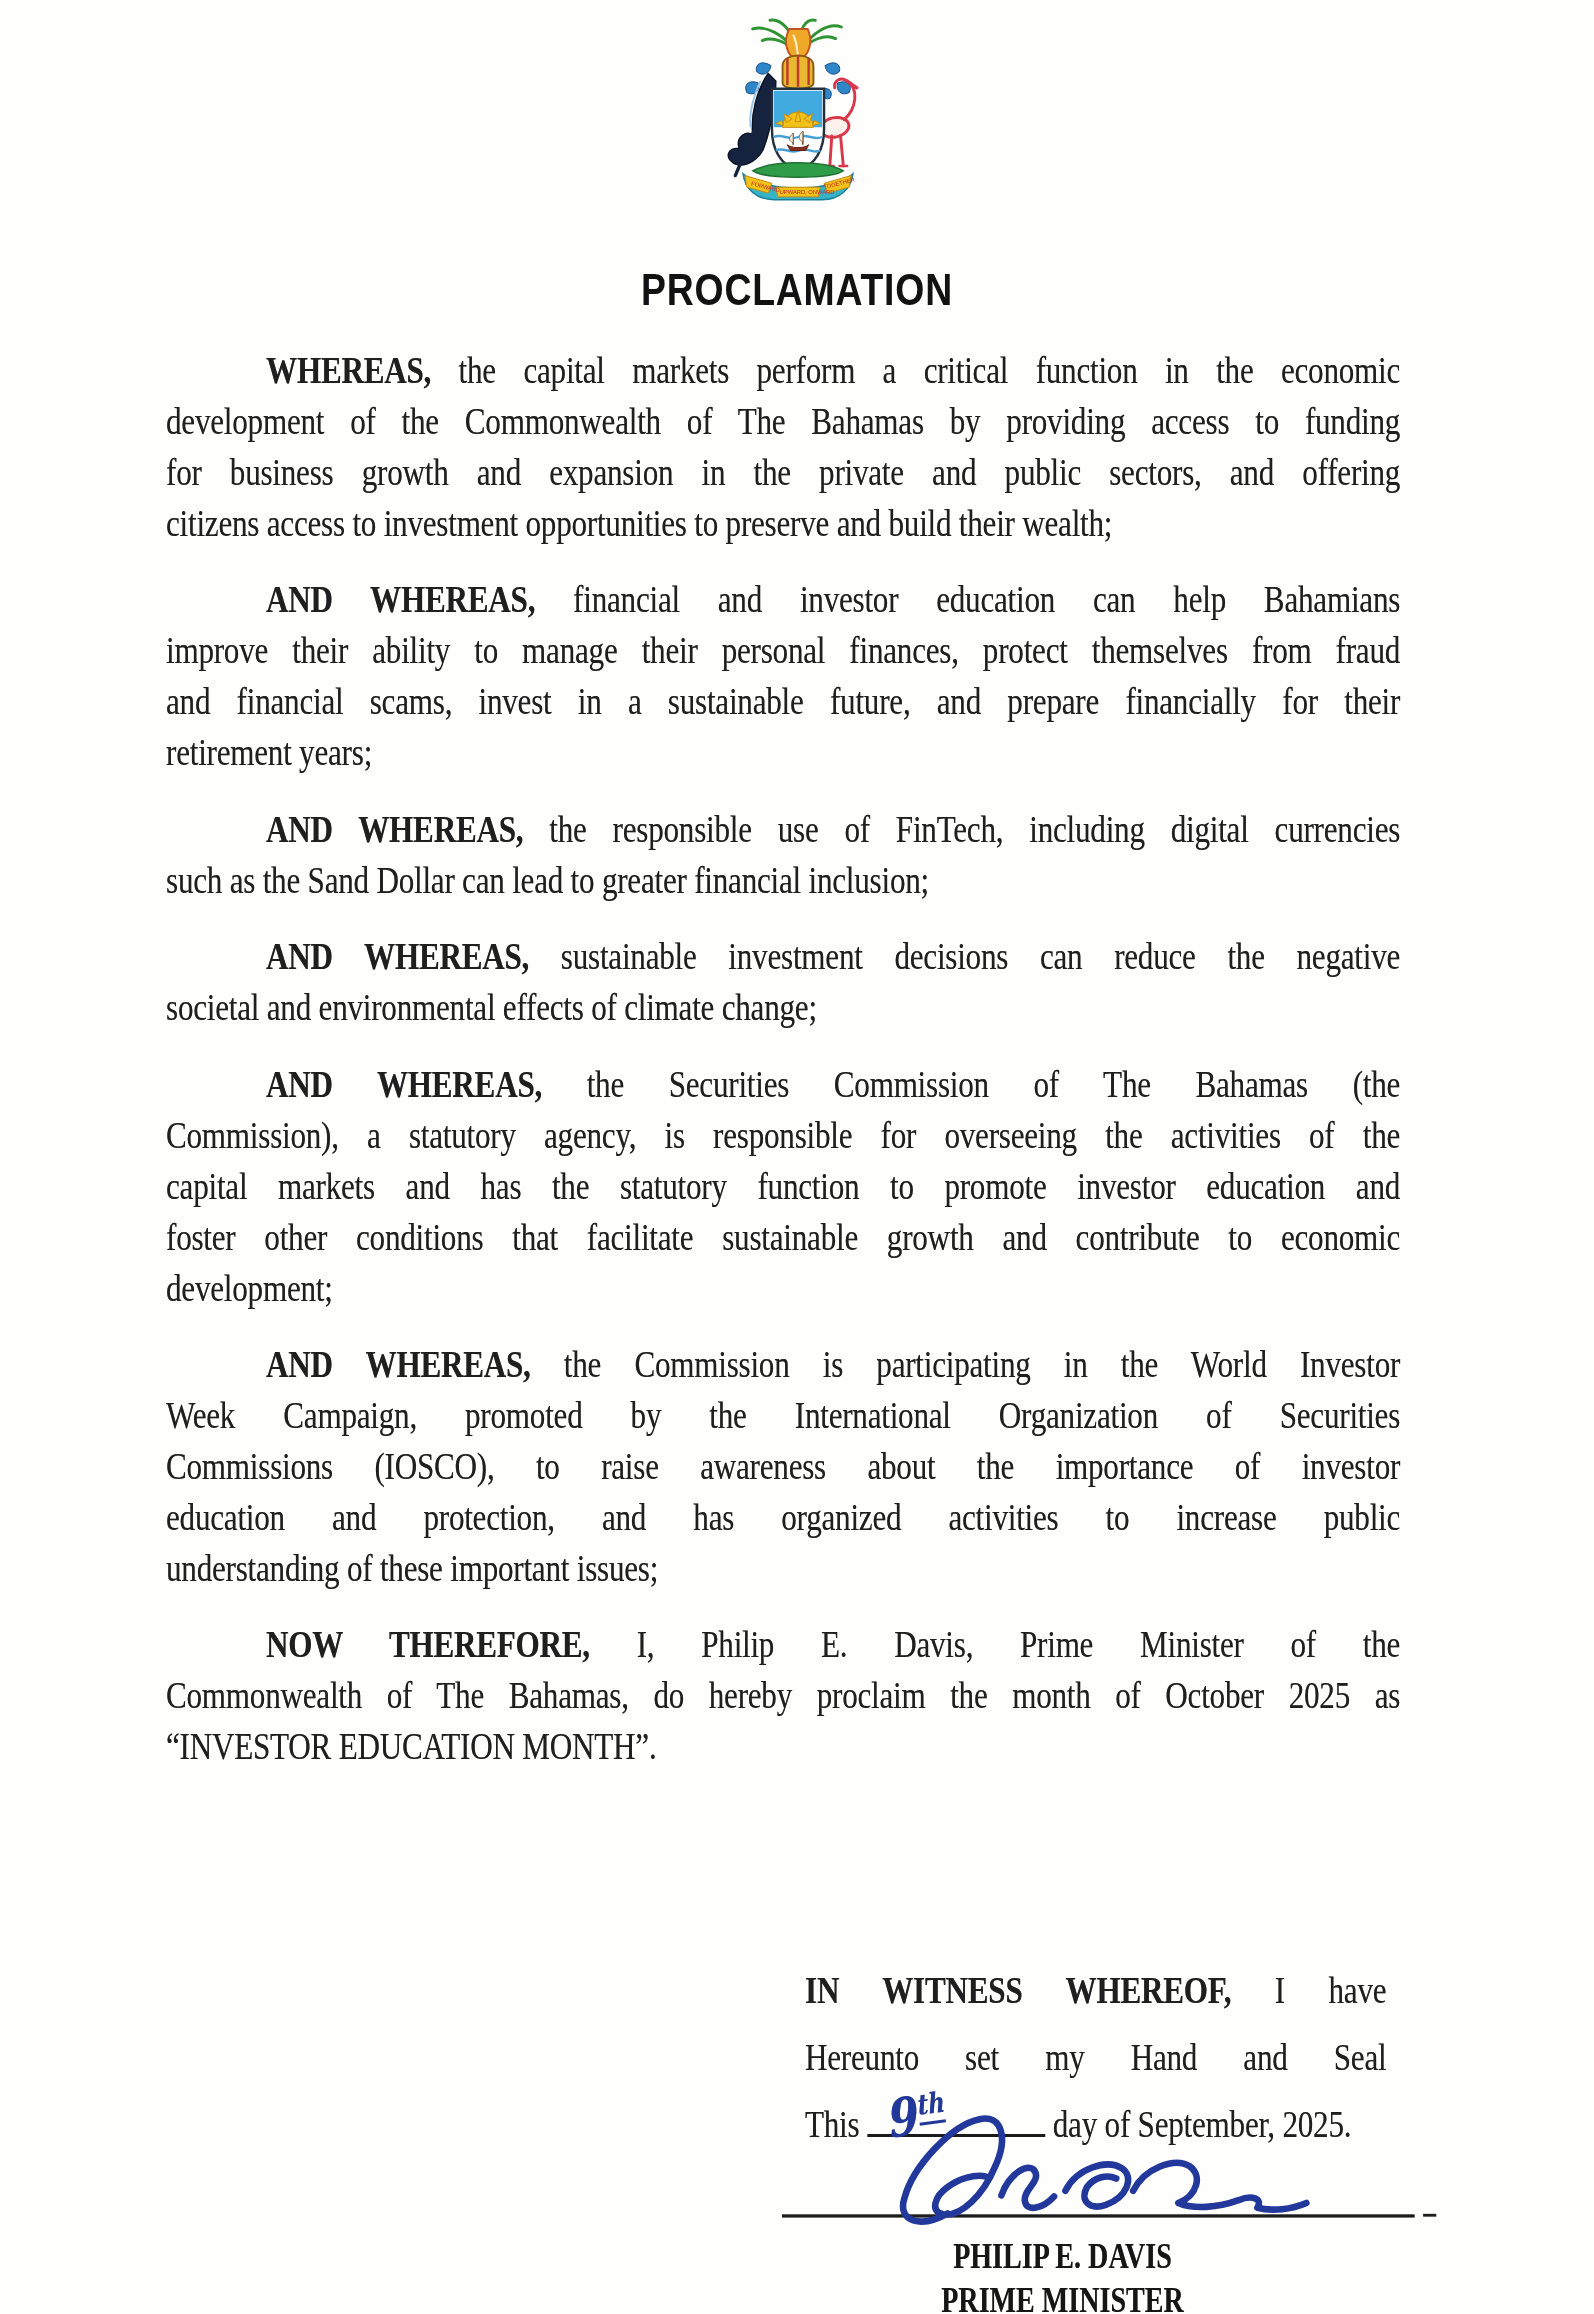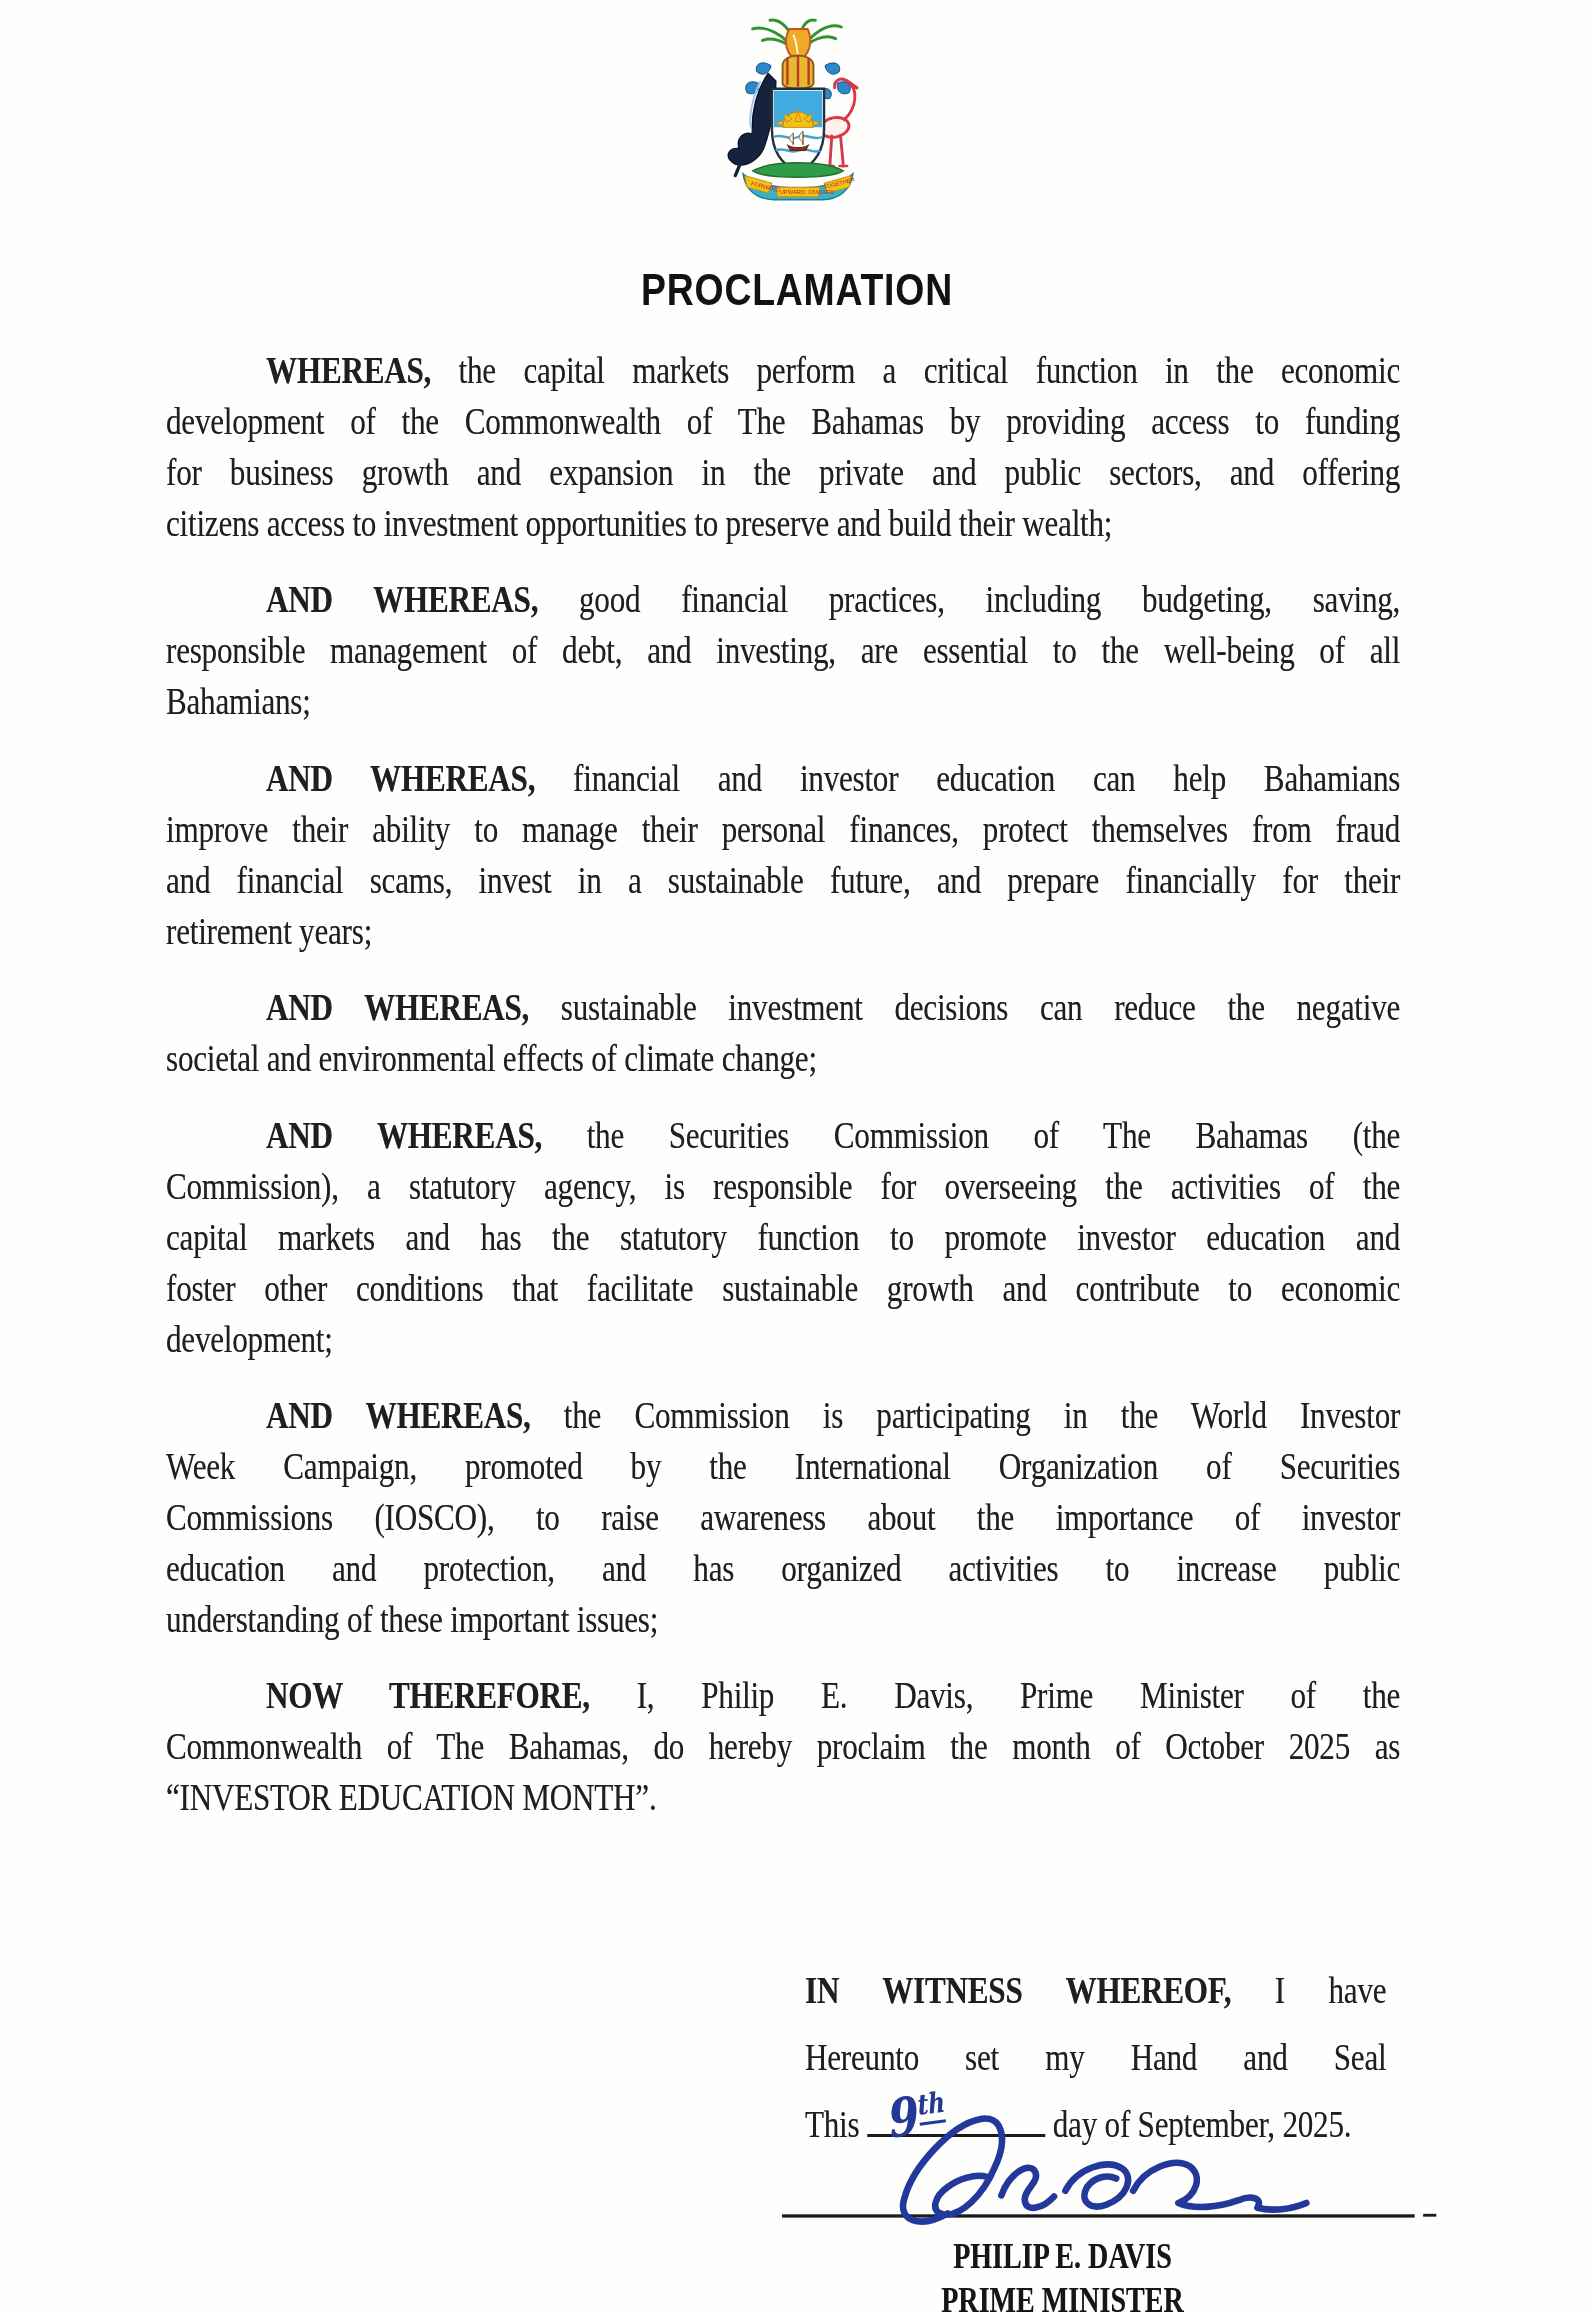--- a/index.html
+++ b/index.html
@@ -117,29 +117,28 @@
   <h1 class="title">PROCLAMATION</h1>
 
   <div class="content" id="paragraphs">
       <div class="para">
         <div class="line first"><b>WHEREAS,</b><span> the capital markets perform a critical function in the economic</span></div>
         <div class="line">development of the Commonwealth of The Bahamas by providing access to funding</div>
         <div class="line">for business growth and expansion in the private and public sectors, and offering</div>
         <div class="line last">citizens access to investment opportunities to preserve and build their wealth;</div>
       </div>
       <div class="para">
-        <div class="line first"><b>AND WHEREAS,</b><span> good financial practices, including budgeting, saving,</span></div>
-        <div class="line">responsible management of debt, and investing, are essential to the well-being of all</div>
-        <div class="line last">Bahamians;</div>
-      </div>
-      <div class="para">
         <div class="line first"><b>AND WHEREAS,</b><span> financial and investor education can help Bahamians</span></div>
         <div class="line">improve their ability to manage their personal finances, protect themselves from fraud</div>
         <div class="line">and financial scams, invest in a sustainable future, and prepare financially for their</div>
         <div class="line last">retirement years;</div>
+      </div>
+      <div class="para">
+        <div class="line first"><b>AND WHEREAS,</b><span> the responsible use of FinTech, including digital currencies</span></div>
+        <div class="line last">such as the Sand Dollar can lead to greater financial inclusion;</div>
       </div>
       <div class="para">
         <div class="line first"><b>AND WHEREAS,</b><span> sustainable investment decisions can reduce the negative</span></div>
         <div class="line last">societal and environmental effects of climate change;</div>
       </div>
       <div class="para">
         <div class="line first"><b>AND WHEREAS,</b><span> the Securities Commission of The Bahamas (the</span></div>
         <div class="line">Commission), a statutory agency, is responsible for overseeing the activities of the</div>
         <div class="line">capital markets and has the statutory function to promote investor education and</div>
         <div class="line">foster other conditions that facilitate sustainable growth and contribute to economic</div>

